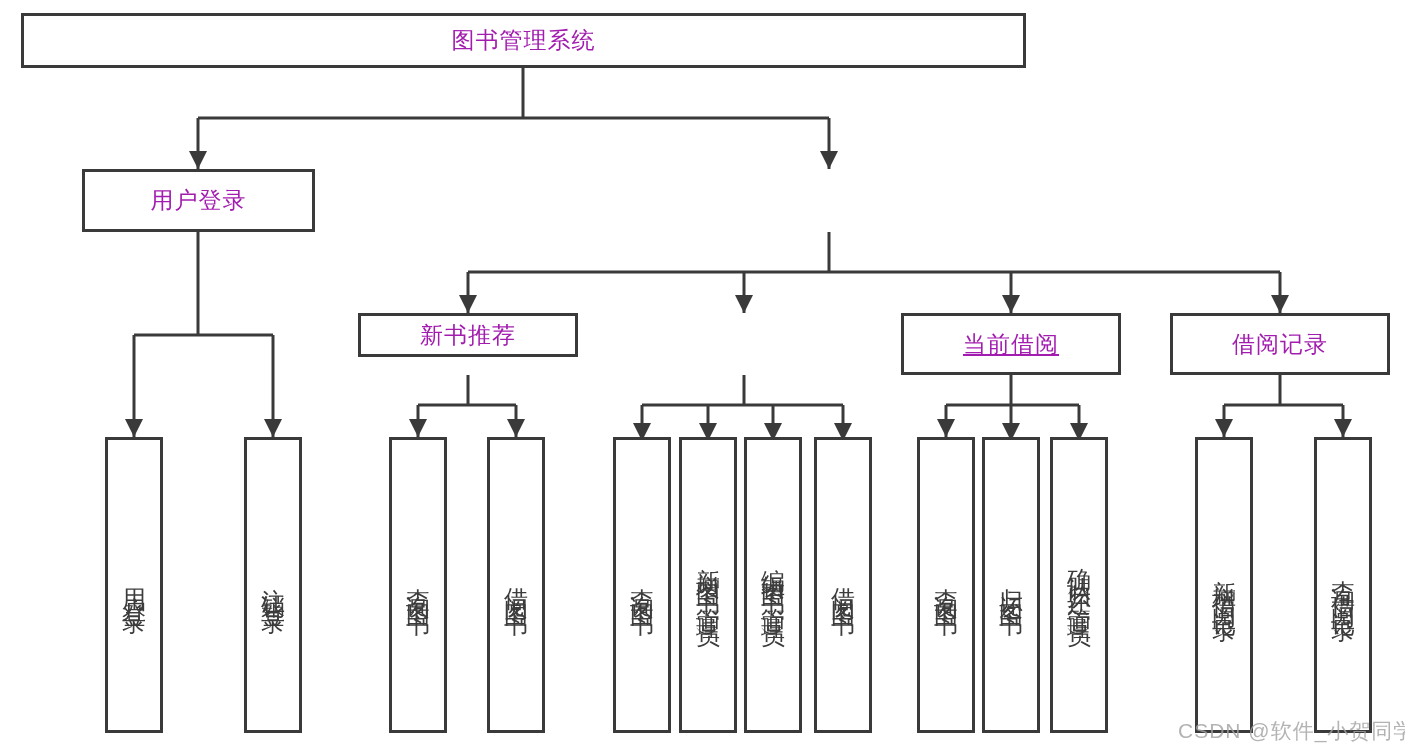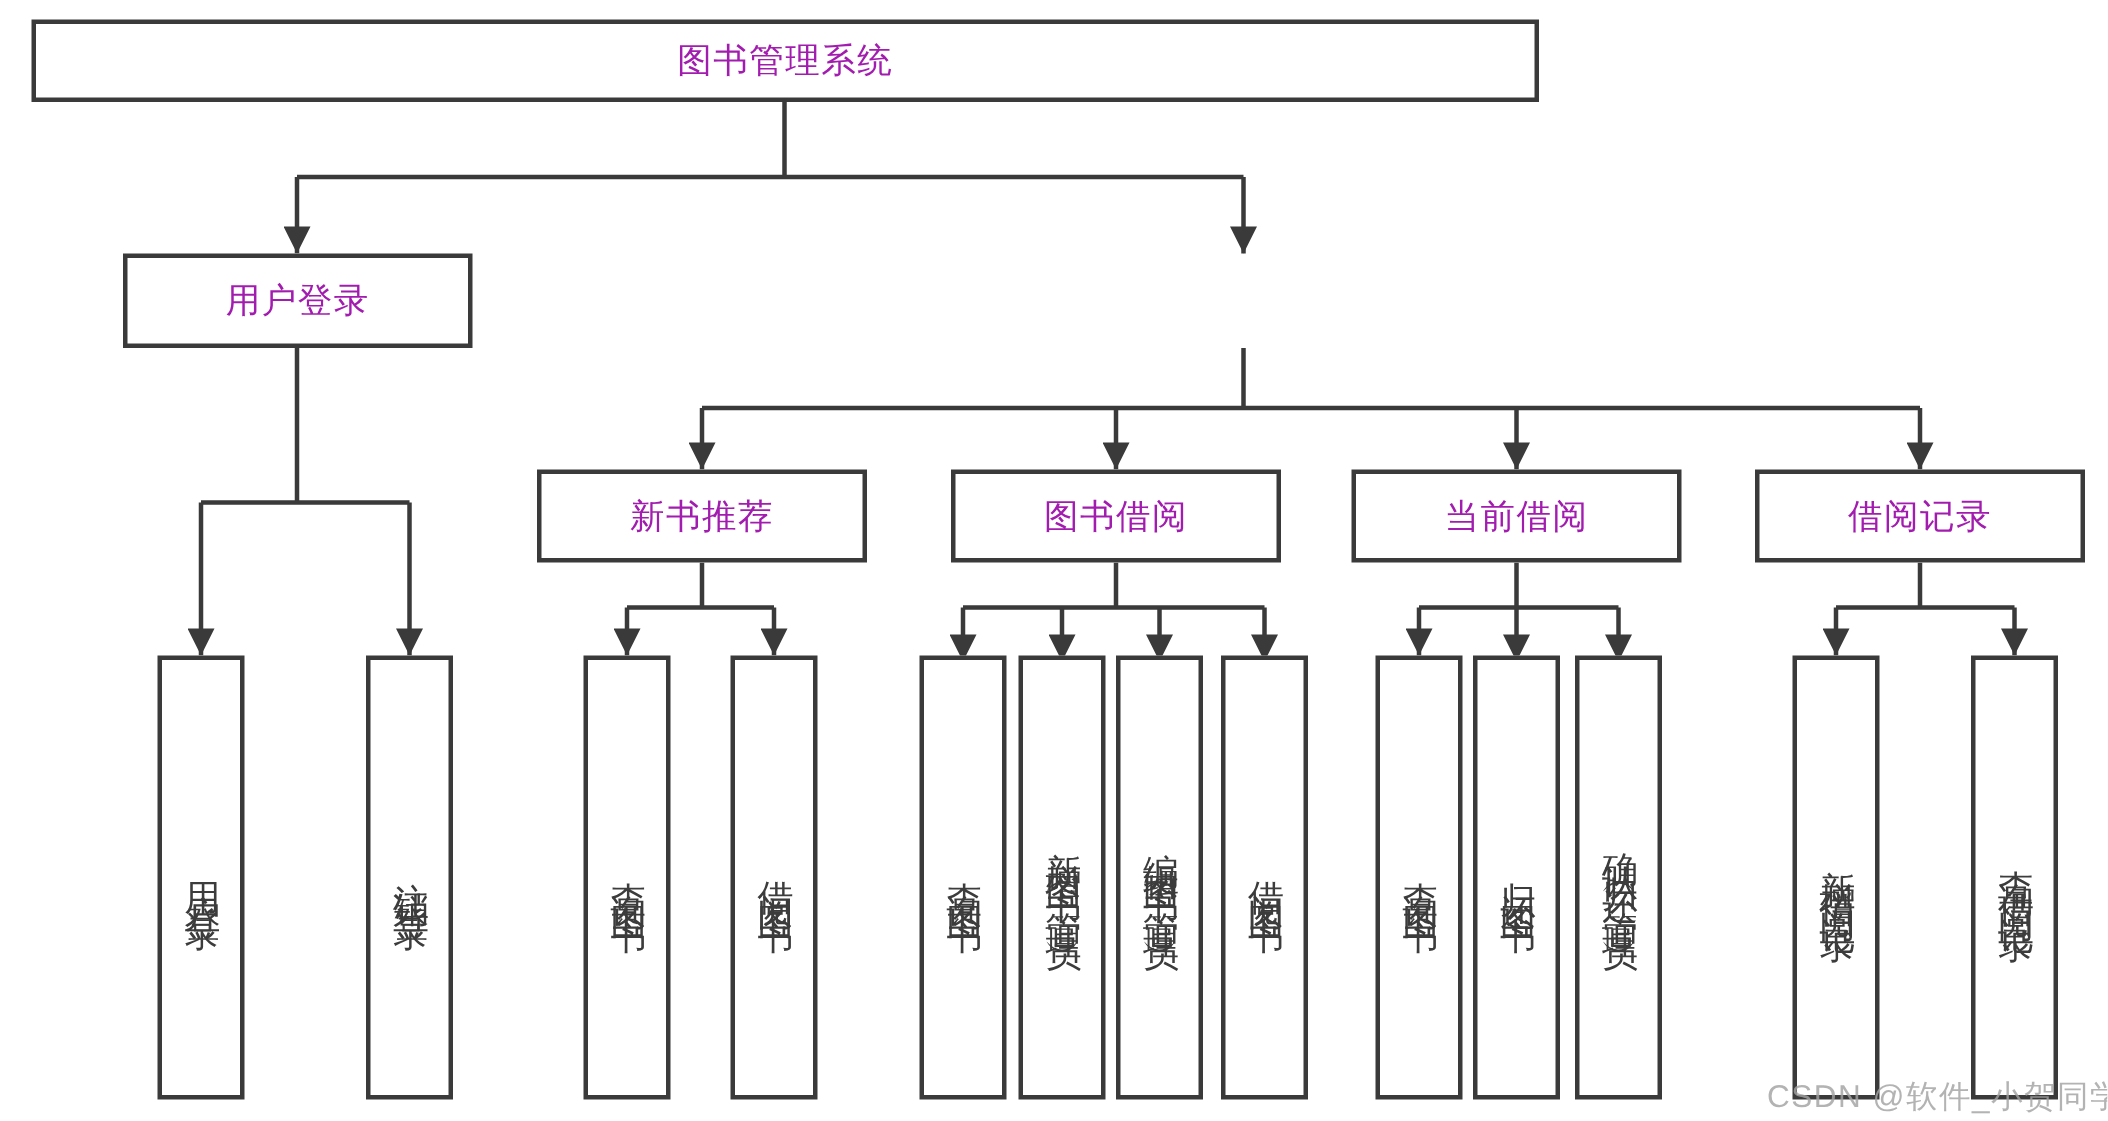--- a/index.html
+++ b/index.html
@@ -86,23 +86,22 @@
       <line x1="1079" y1="405" x2="1079" y2="441" marker-end="url(#arrow)"></line>
       <line x1="1224" y1="405" x2="1224" y2="437" marker-end="url(#arrow)"></line>
       <line x1="1343" y1="405" x2="1343" y2="437" marker-end="url(#arrow)"></line>
     </g>
   </svg>
 
   <div class="hbox" style="left:21px;top:13px;width:1005px;height:55px;">图书管理系统</div>
 
   <div class="hbox" style="left:82px;top:169px;width:233px;height:63px;">用户登录</div>
 
-  <div class="hbox" style="left:358px;top:313px;width:220px;height:62px;">新书推荐</div>
-  <div class="hbox" style="left:634px;top:313px;width:220px;height:62px;">图书借阅</div>
-  <div class="hbox" style="left:901px;top:313px;width:220px;height:62px;">当前借阅</div>
+  <div class="hbox" style="left:358px;top:313px;width:220px;height:44px;">新书推荐</div>
+  <div class="hbox" style="left:901px;top:313px;width:220px;height:62px;text-decoration:underline;">当前借阅</div>
   <div class="hbox" style="left:1170px;top:313px;width:220px;height:62px;">借阅记录</div>
 
   <div class="vbox" style="left:105px;">
     <span class="vtext">用户登录</span>
   </div>
   <div class="vbox" style="left:244px;">
     <span class="vtext">注销登录</span>
   </div>
 
   <div class="vbox" style="left:389px;">

